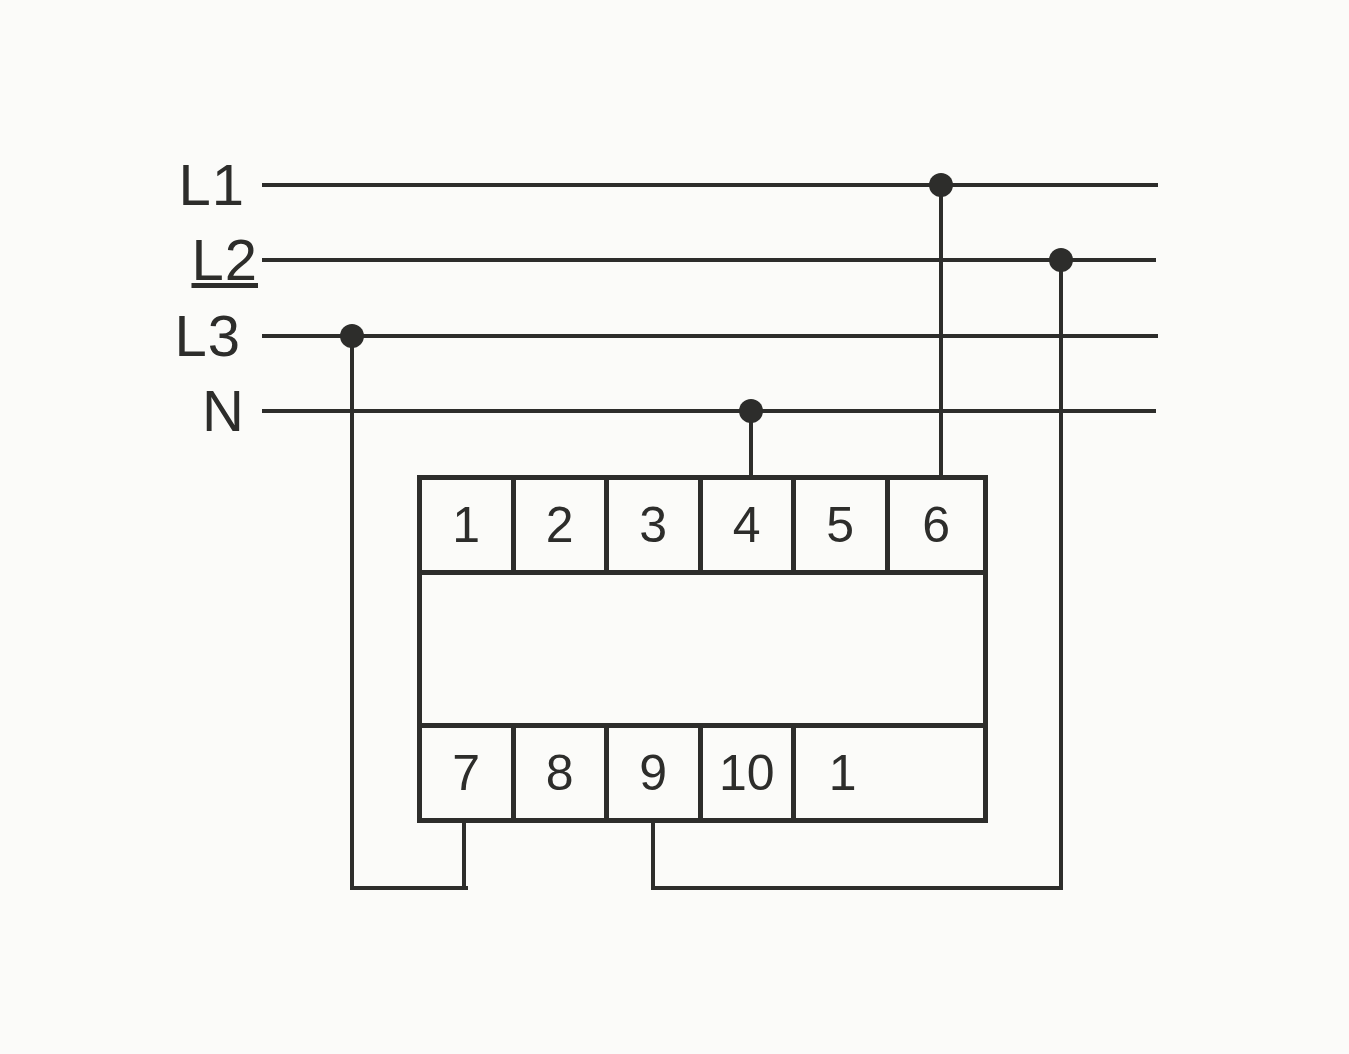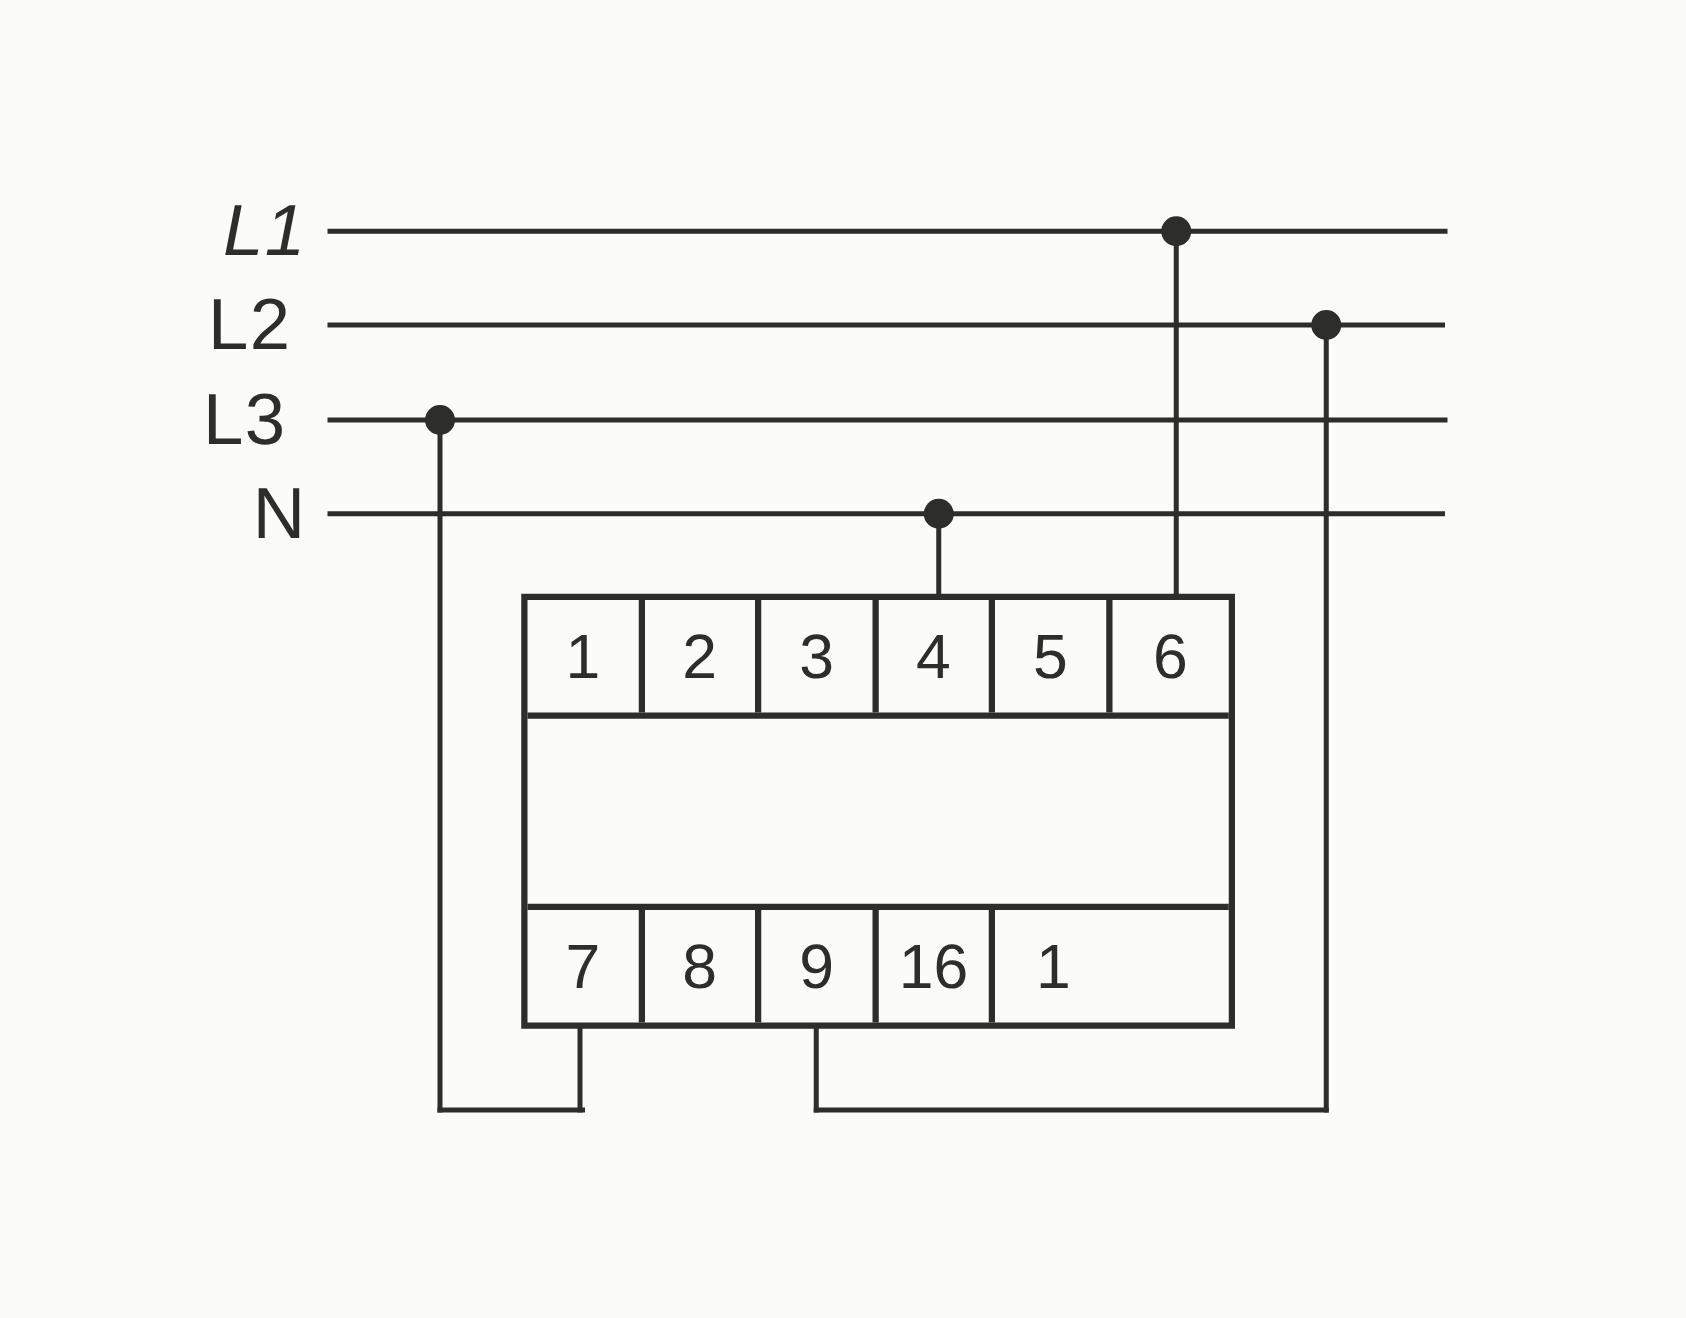--- a/index.html
+++ b/index.html
@@ -51,23 +51,23 @@
     font-size:50px;font-weight:300;
     color:var(--stroke);
   }
   .cell:last-child{border-right:none;}
 </style>
 </head>
 <body>
 
 <div class="diagram">
 
-  <div class="bus-label" style="left:135px;top:153px;font-style:italic;">L1</div>
-  <div class="bus-label" style="left:123px;top:228px;">L2</div>
-  <div class="bus-label" style="left:119px;top:304px;">L3</div>
+  <div class="bus-label" style="left:135px;top:153px;">L1</div>
+  <div class="bus-label" style="left:148px;top:228px;text-decoration:underline;">L2</div>
+  <div class="bus-label" style="left:131px;top:304px;">L3</div>
   <div class="bus-label" style="left:135px;top:379px;">N</div>
 
   <div class="hline" style="left:262px;top:183px;width:896px;"></div>
   <div class="hline" style="left:262px;top:258px;width:894px;"></div>
   <div class="hline" style="left:262px;top:334px;width:896px;"></div>
   <div class="hline" style="left:262px;top:409px;width:894px;"></div>
 
   <div class="vline" style="left:350px;top:336px;height:554px;"></div>
   <div class="vline" style="left:939px;top:185px;height:294px;"></div>
   <div class="vline" style="left:749px;top:411px;height:68px;"></div>
@@ -90,18 +90,18 @@
       <div class="cell">3</div>
       <div class="cell">4</div>
       <div class="cell">5</div>
       <div class="cell">6</div>
     </div>
     <div class="device-middle"></div>
     <div class="term-row bottom">
       <div class="cell">7</div>
       <div class="cell">8</div>
       <div class="cell">9</div>
-      <div class="cell">16</div>
+      <div class="cell">10</div>
       <div class="cell">1</div>
     </div>
   </div>
 
 </div>
 
 </body></html>

